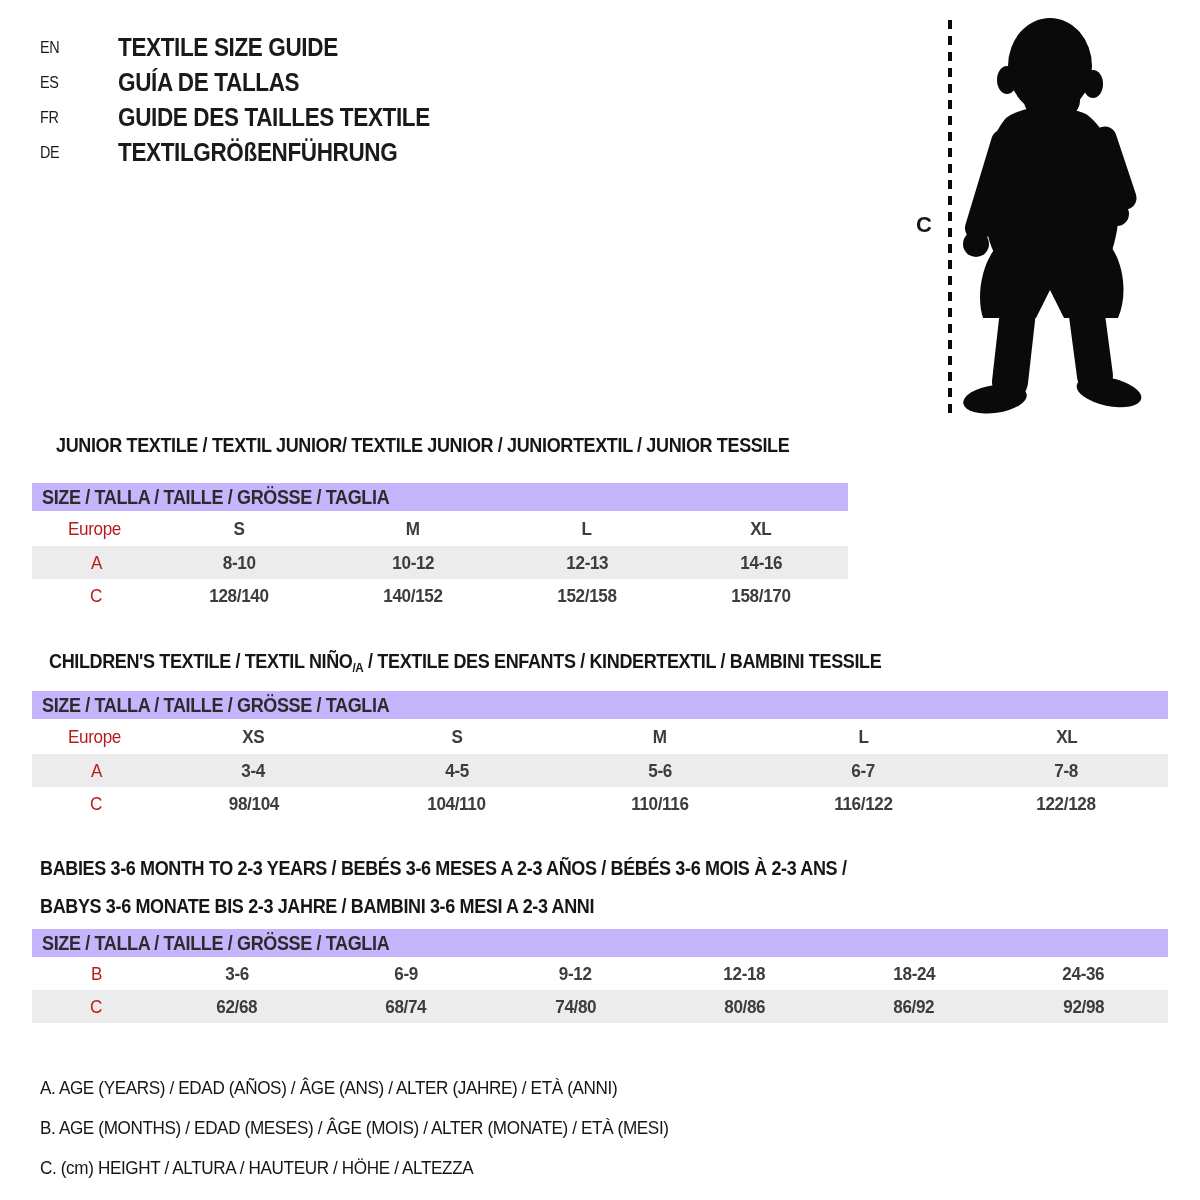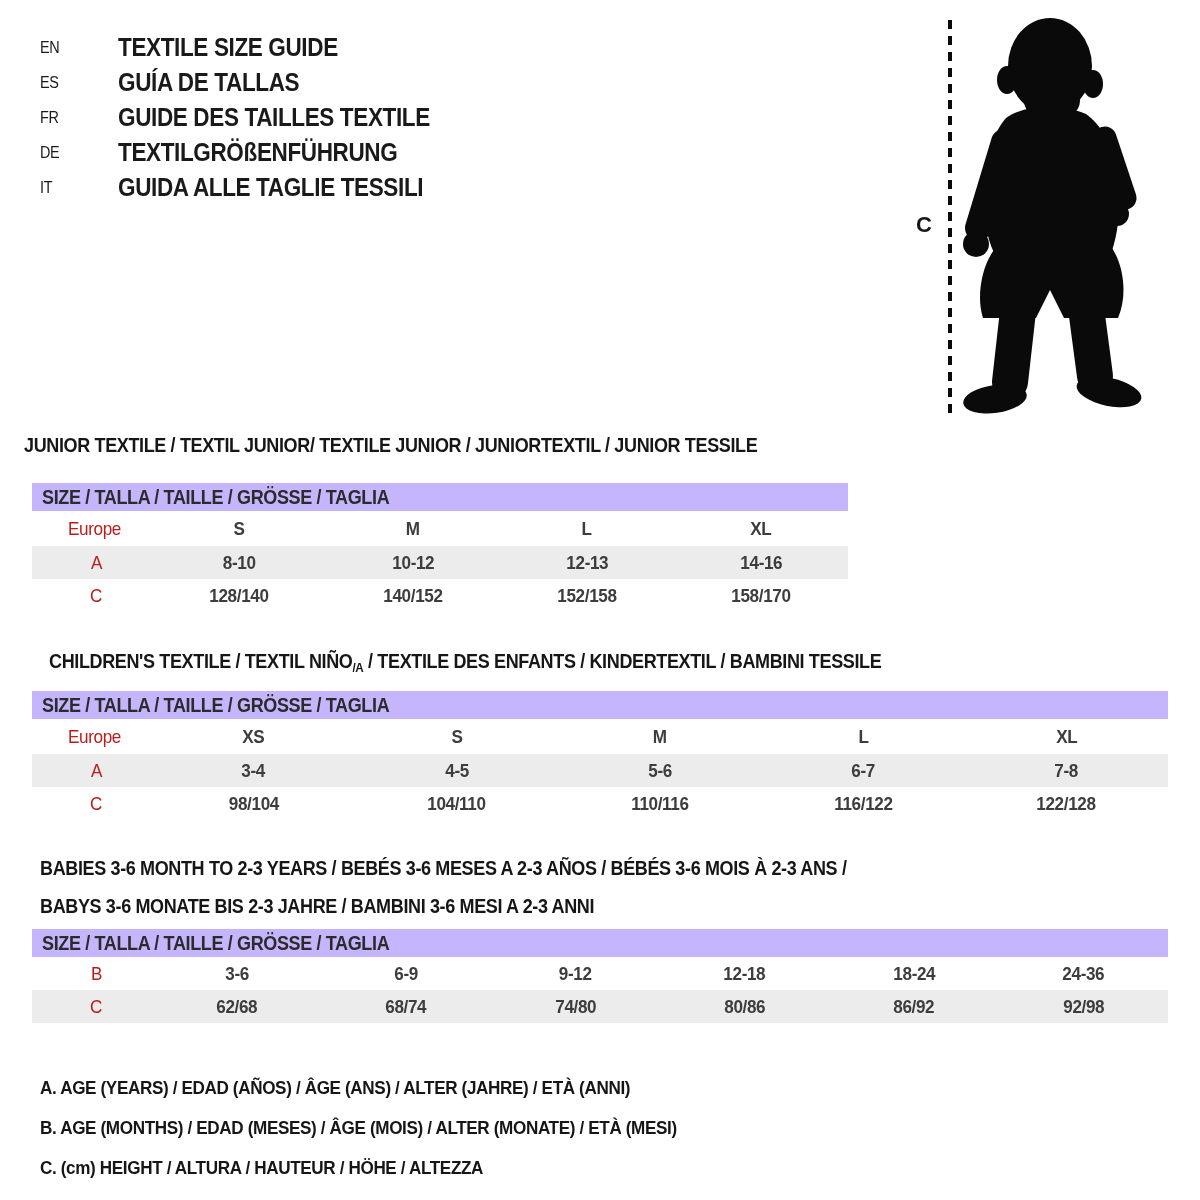--- a/index.html
+++ b/index.html
@@ -20,21 +20,21 @@
   .lang-code { width:78px; font-weight:400; font-size:16px; color:#1a1a1a; }
   .lang-label { font-weight:700; font-size:25px; color:#1a1a1a; }
 
   
   .figure { left:898px; top:6px; width:262px; height:424px; }
   .figure svg { position:absolute; left:0; top:0; }
   .c-label { position:absolute; left:18px; top:206px; font-weight:700; font-size:22px; color:#161616; }
 
   
   .table-title { font-weight:700; font-size:20px; color:#161616; }
-  .t1t { left:24px; top:434px;text-align:center; }
+  .t1t { left:56px; top:434px;text-align:center; }
   .t2t { left:40px; top:641px; }
   .t3t { left:40px; top:849px; line-height:38px; }
   .sub { font-size:13px; vertical-align:-4px; font-weight:700; }
 
   
   .stable { }
   .t1 { left:32px; top:483px; width:816px; }
   .t2 { left:32px; top:691px; width:1136px; }
   .t3 { left:32px; top:929px; width:1136px; }
   .size-bar {
@@ -46,21 +46,21 @@
   .cols5 { grid-template-columns:120px repeat(5,1fr); }
   .cols6 { grid-template-columns:120px repeat(6,1fr); }
   .row-europe { height:35px; }
   .row-data { height:33px; }
   .shaded { background:#ececec; }
   .t-row .lbl { padding-left:10px; text-align:center; font-weight:400; font-size:19px; color:#b91c1c; }
   .t-row .val { text-align:center; font-weight:700; font-size:19px; color:#3d3d3d; }
 
   
   .legend { left:40px; top:1068px; }
-  .legend-line { height:40px; display:flex; align-items:center; font-weight:700; font-size:19px; color:#161616; }
+  .legend-line { height:40px; display:flex; align-items:center; font-weight:400; font-size:19px; color:#161616; }
 </style>
 </head>
 <body>
 
 <div class="page">
 
   <section class="abs lang-block">
     <div class="lang-row">
       <span class="lang-code"><span class="cx">EN</span></span>
       <span class="lang-label"><span class="cx">TEXTILE SIZE GUIDE</span></span>
@@ -69,24 +69,20 @@
       <span class="lang-code"><span class="cx">ES</span></span>
       <span class="lang-label"><span class="cx">GUÍA DE TALLAS</span></span>
     </div>
     <div class="lang-row">
       <span class="lang-code"><span class="cx">FR</span></span>
       <span class="lang-label"><span class="cx">GUIDE DES TAILLES TEXTILE</span></span>
     </div>
     <div class="lang-row">
       <span class="lang-code"><span class="cx">DE</span></span>
       <span class="lang-label"><span class="cx">TEXTILGRÖßENFÜHRUNG</span></span>
-    </div>
-    <div class="lang-row">
-      <span class="lang-code"><span class="cx">IT</span></span>
-      <span class="lang-label"><span class="cx">GUIDA ALLE TAGLIE TESSILI</span></span>
     </div>
   </section>
 
   <div class="abs figure">
     <div class="c-label">C</div>
     <svg width="262" height="424" viewBox="0 0 262 424" aria-hidden="true">
       <line x1="52" y1="14" x2="52" y2="408" stroke="#0a0a0a" stroke-width="4" stroke-dasharray="9 7"></line>
       <g fill="#0a0a0a" stroke="none">
 
         <ellipse cx="152" cy="60" rx="42" ry="48"></ellipse>

